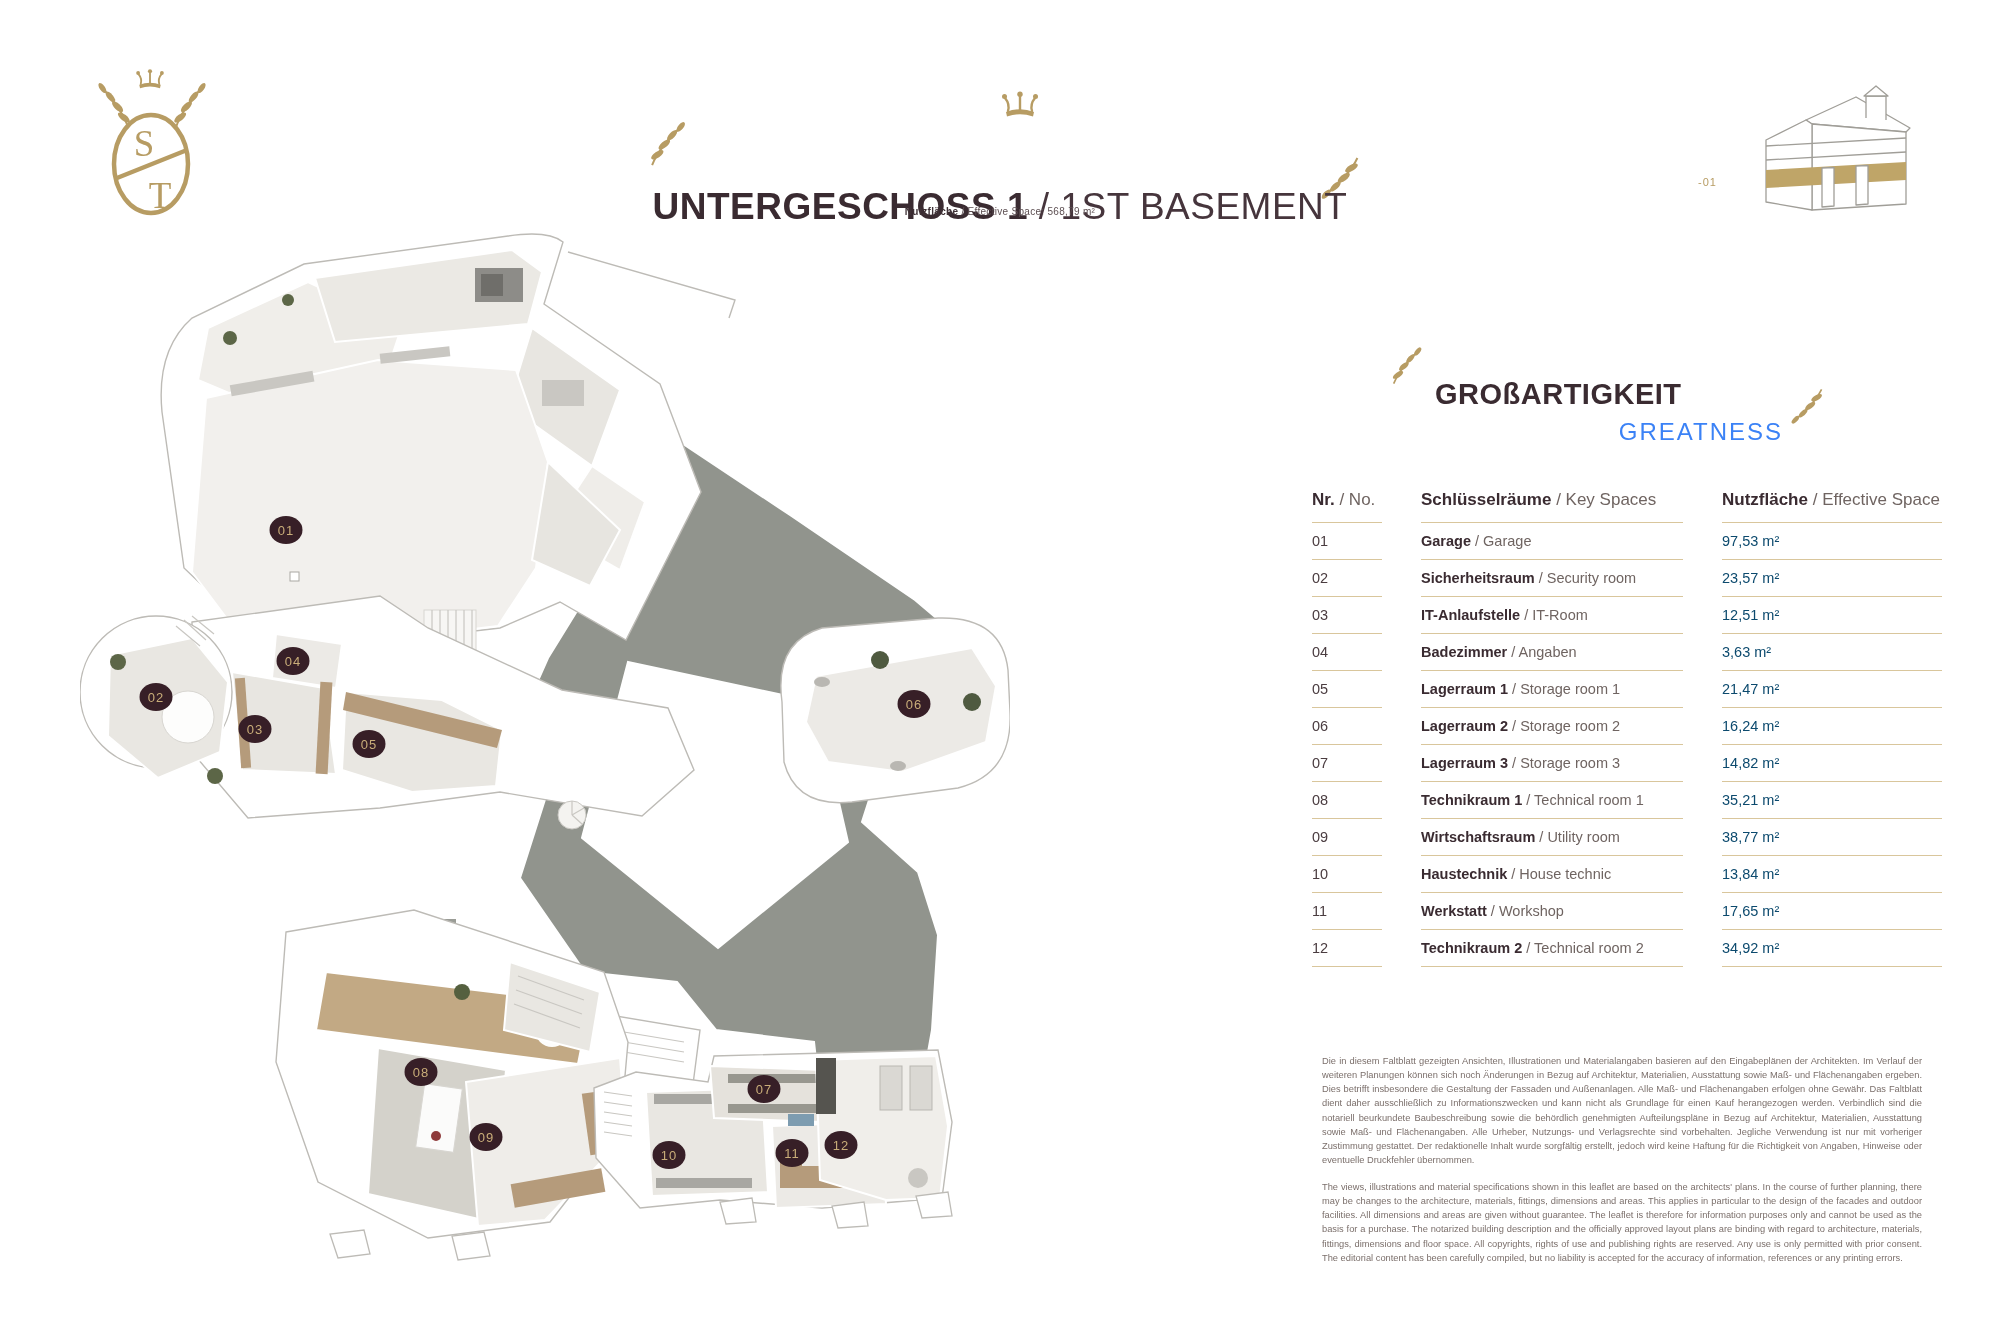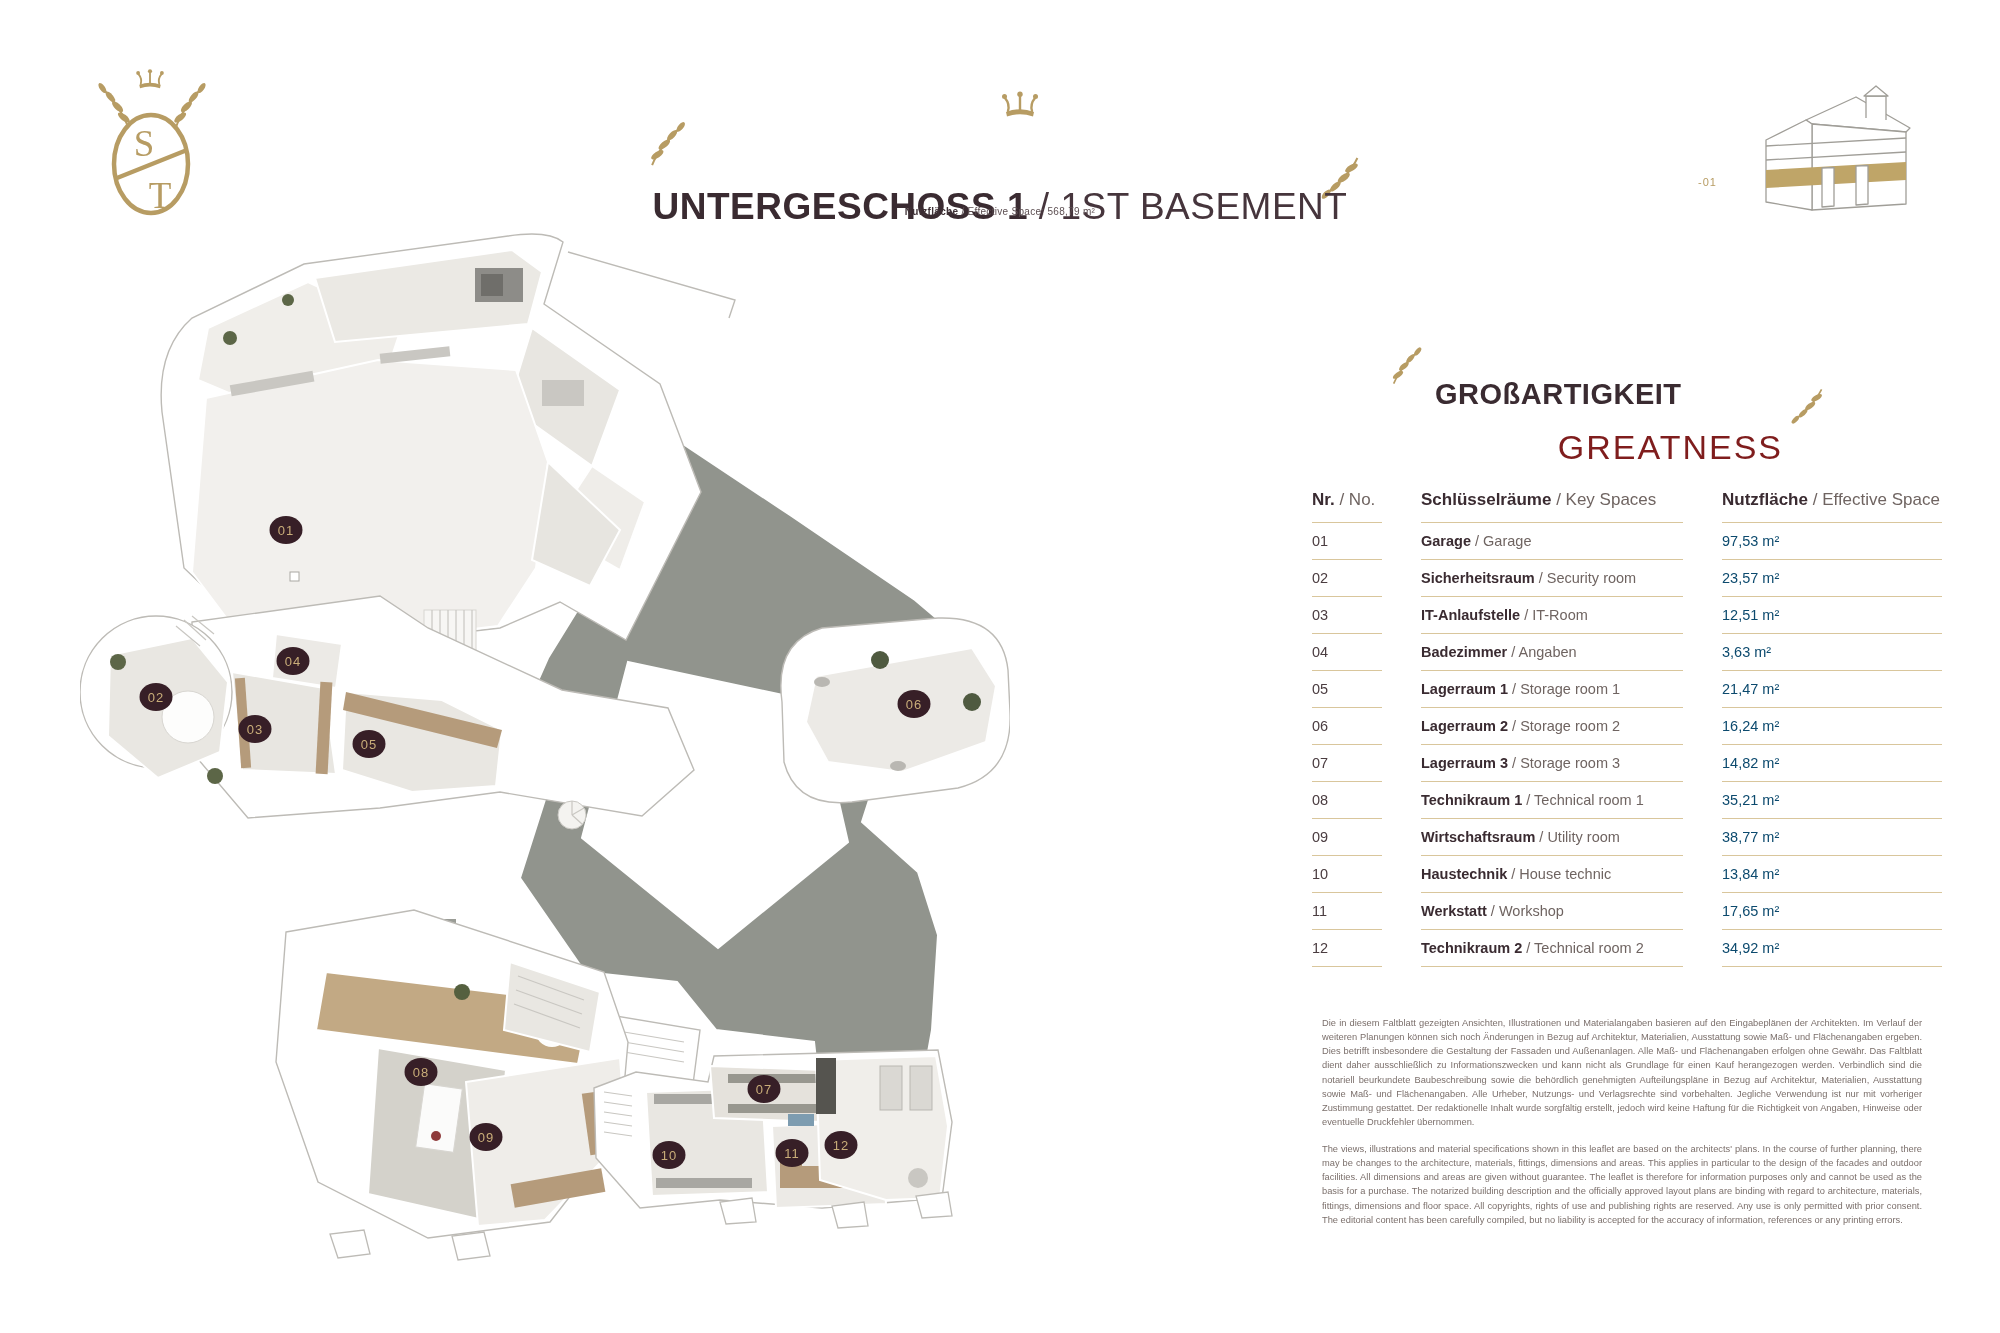--- a/index.html
+++ b/index.html
@@ -28,39 +28,39 @@
 
   
   .level-icon{position:absolute;left:1760px;top:84px;width:152px;height:142px;}
   .level-label{position:absolute;left:1698px;top:176px;font-size:11px;letter-spacing:1px;
                color:#b79c63;font-weight:400;}
 
   
   .h-de{position:absolute;left:1435px;top:358px;font-size:29px;font-weight:700;
         letter-spacing:.5px;color:#3a2b31;margin-top:20px;}
   .h-en{position:absolute;left:1435px;top:394px;width:348px;text-align:right;
-        font-size:34px;font-weight:400;letter-spacing:2px;color:#7f1d1d;}
+        font-size:24px;font-weight:400;letter-spacing:2px;color:#3b82f6;}
   #laurel-head-left{left:1392px;top:344px;width:30px;height:42px;transform:rotate(4deg);}
   #laurel-head-right{left:1792px;top:386px;width:30px;height:42px;transform:scale(-1,-1) rotate(8deg);}
 
   
   .area-table{position:absolute;left:1312px;top:490px;width:604px;}
   .trow{display:grid;grid-template-columns:70px 262px 220px;column-gap:39px;}
   .trow .cell{border-bottom:1.5px solid #d9c69c;padding:10px 0 9px 0;
               font-size:14.5px;line-height:17px;}
   .thead .cell{padding:0 0 12px 0;font-size:17px;line-height:20px;}
   .hcell .de{font-weight:700;color:#3a2b31;}
   .hcell .sep,.hcell .en{font-weight:400;color:#6f6461;}
   .c-no{color:#4a3c40;}
   .c-name .de{font-weight:700;color:#3a2b31;}
   .c-name .sep,.c-name .en{color:#6f6461;}
   .c-area{color:#0c4a6e;}
 
   
-  .disc{position:absolute;left:1322px;top:1016px;width:600px;font-size:9.3px;
+  .disc{position:absolute;left:1322px;top:1054px;width:600px;font-size:9.3px;
         line-height:1.52;color:#7b6f6b;text-align:justify;}
   .disc p{margin:0 0 13px 0;}
 
   
   .plan{position:absolute;left:80px;top:230px;width:930px;height:1080px;}
   .wall{fill:#ffffff;stroke:#bdbbb6;stroke-width:1.4;}
   .room{stroke:#ffffff;stroke-width:2;}
   .fix{fill:#c9c7c2;}
   .fixd{fill:#8d8c88;}
   .tan{fill:#b59b7b;}

